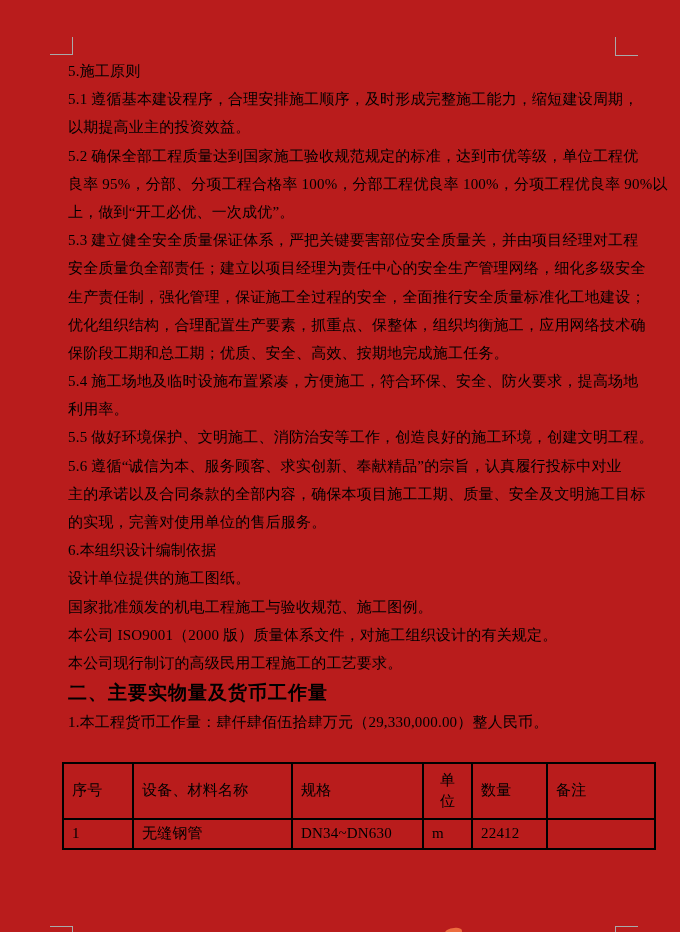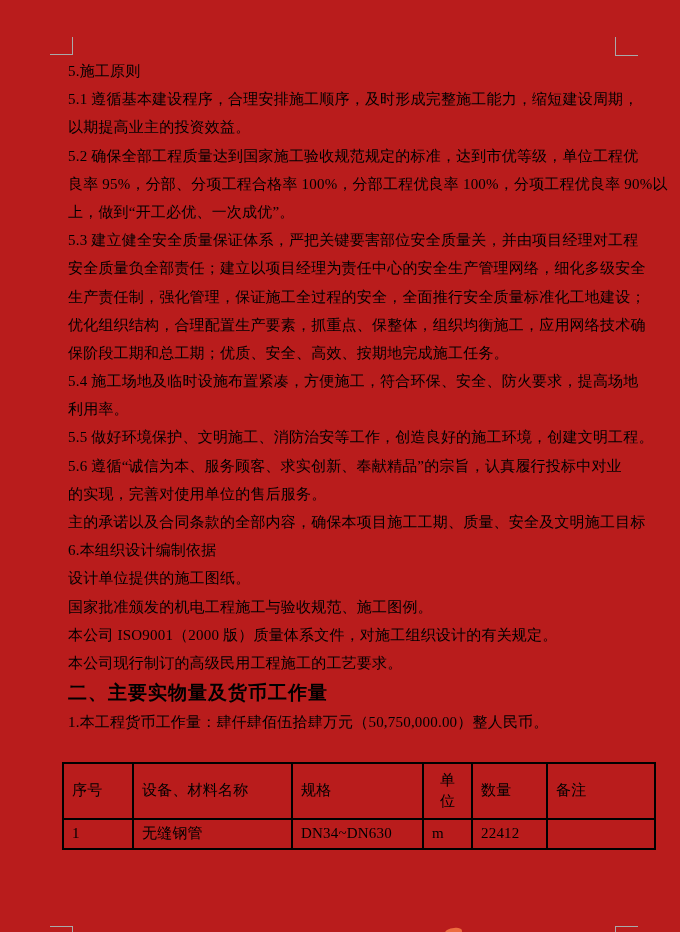--- a/index.html
+++ b/index.html
@@ -91,29 +91,29 @@
         <div class="line">上，做到“开工必优、一次成优”。</div>
         <div class="line">5.3 建立健全安全质量保证体系，严把关键要害部位安全质量关，并由项目经理对工程</div>
         <div class="line">安全质量负全部责任；建立以项目经理为责任中心的安全生产管理网络，细化多级安全</div>
         <div class="line">生产责任制，强化管理，保证施工全过程的安全，全面推行安全质量标准化工地建设；</div>
         <div class="line">优化组织结构，合理配置生产要素，抓重点、保整体，组织均衡施工，应用网络技术确</div>
         <div class="line">保阶段工期和总工期；优质、安全、高效、按期地完成施工任务。</div>
         <div class="line">5.4 施工场地及临时设施布置紧凑，方便施工，符合环保、安全、防火要求，提高场地</div>
         <div class="line">利用率。</div>
         <div class="line">5.5 做好环境保护、文明施工、消防治安等工作，创造良好的施工环境，创建文明工程。</div>
         <div class="line">5.6 遵循“诚信为本、服务顾客、求实创新、奉献精品”的宗旨，认真履行投标中对业</div>
+        <div class="line">主的承诺以及合同条款的全部内容，确保本项目施工工期、质量、安全及文明施工目标</div>
         <div class="line">的实现，完善对使用单位的售后服务。</div>
-        <div class="line">主的承诺以及合同条款的全部内容，确保本项目施工工期、质量、安全及文明施工目标</div>
         <div class="line">6.本组织设计编制依据</div>
         <div class="line">设计单位提供的施工图纸。</div>
         <div class="line">国家批准颁发的机电工程施工与验收规范、施工图例。</div>
         <div class="line">本公司 ISO9001（2000 版）质量体系文件，对施工组织设计的有关规定。</div>
         <div class="line">本公司现行制订的高级民用工程施工的工艺要求。</div>
         <div class="line heading">二、主要实物量及货币工作量</div>
-        <div class="line">1.本工程货币工作量：肆仟肆佰伍拾肆万元（50,750,000.00）整人民币。</div>
+        <div class="line">1.本工程货币工作量：肆仟肆佰伍拾肆万元（29,330,000.00）整人民币。</div>
         <div class="line spacer"></div>
       </div>
     <table class="qty-table">
       <thead>
         <tr id="qty-head">
             <th style="width: 58px;">序号</th>
             <th style="width: 147px; border-radius: 20px;">设备、材料名称</th>
             <th style="width: 119px;">规格</th>
             <th class="wrap-cell" style="width: 29px; padding-left: 16px;">单位</th>
             <th style="width: 63px;">数量</th>

